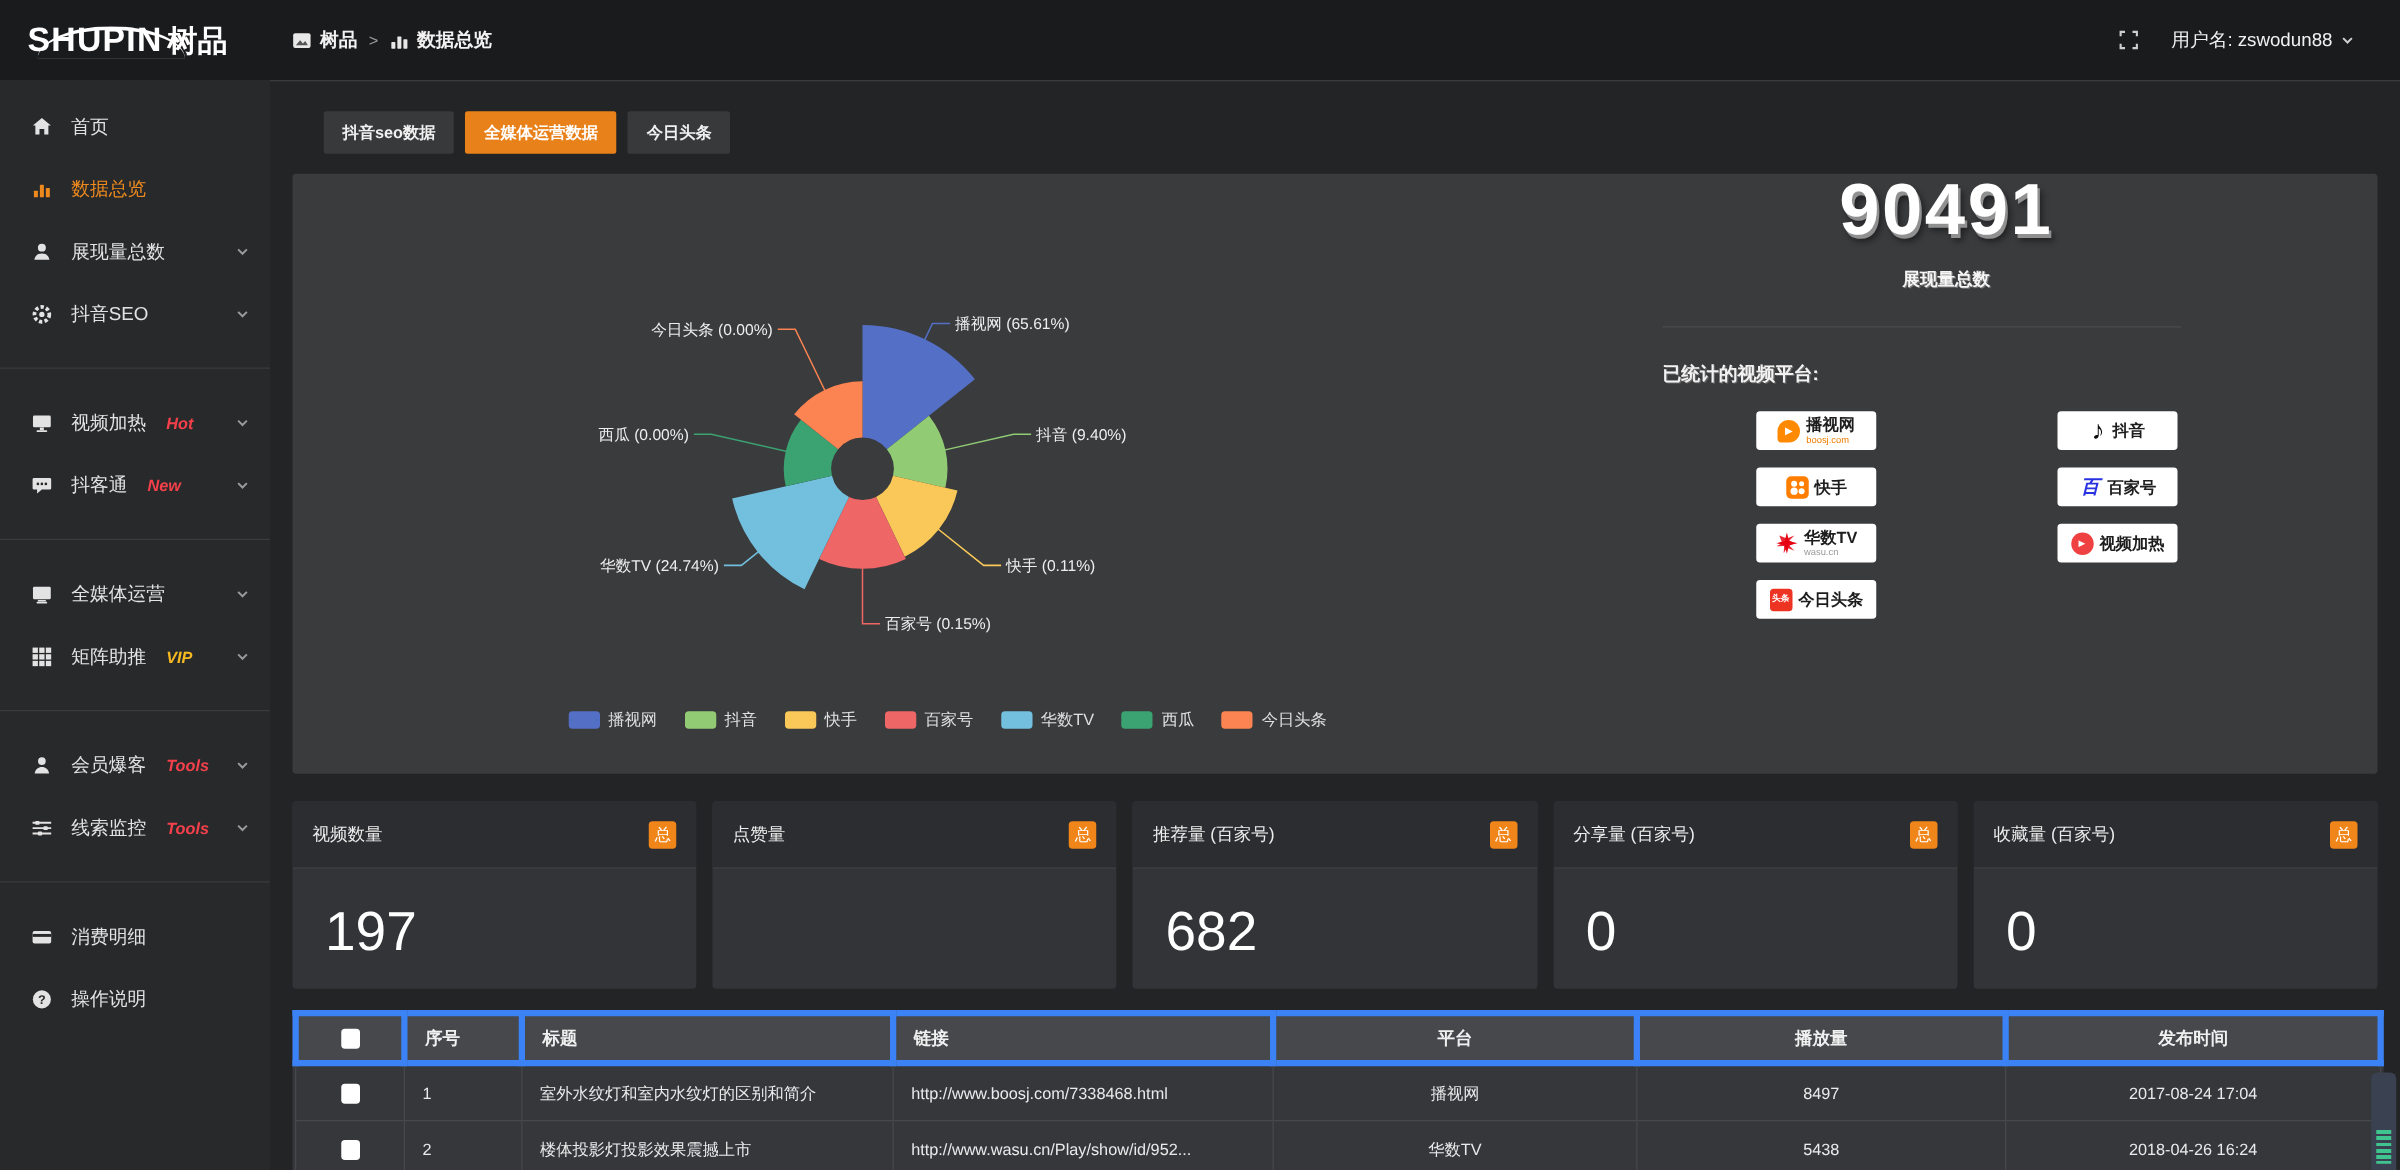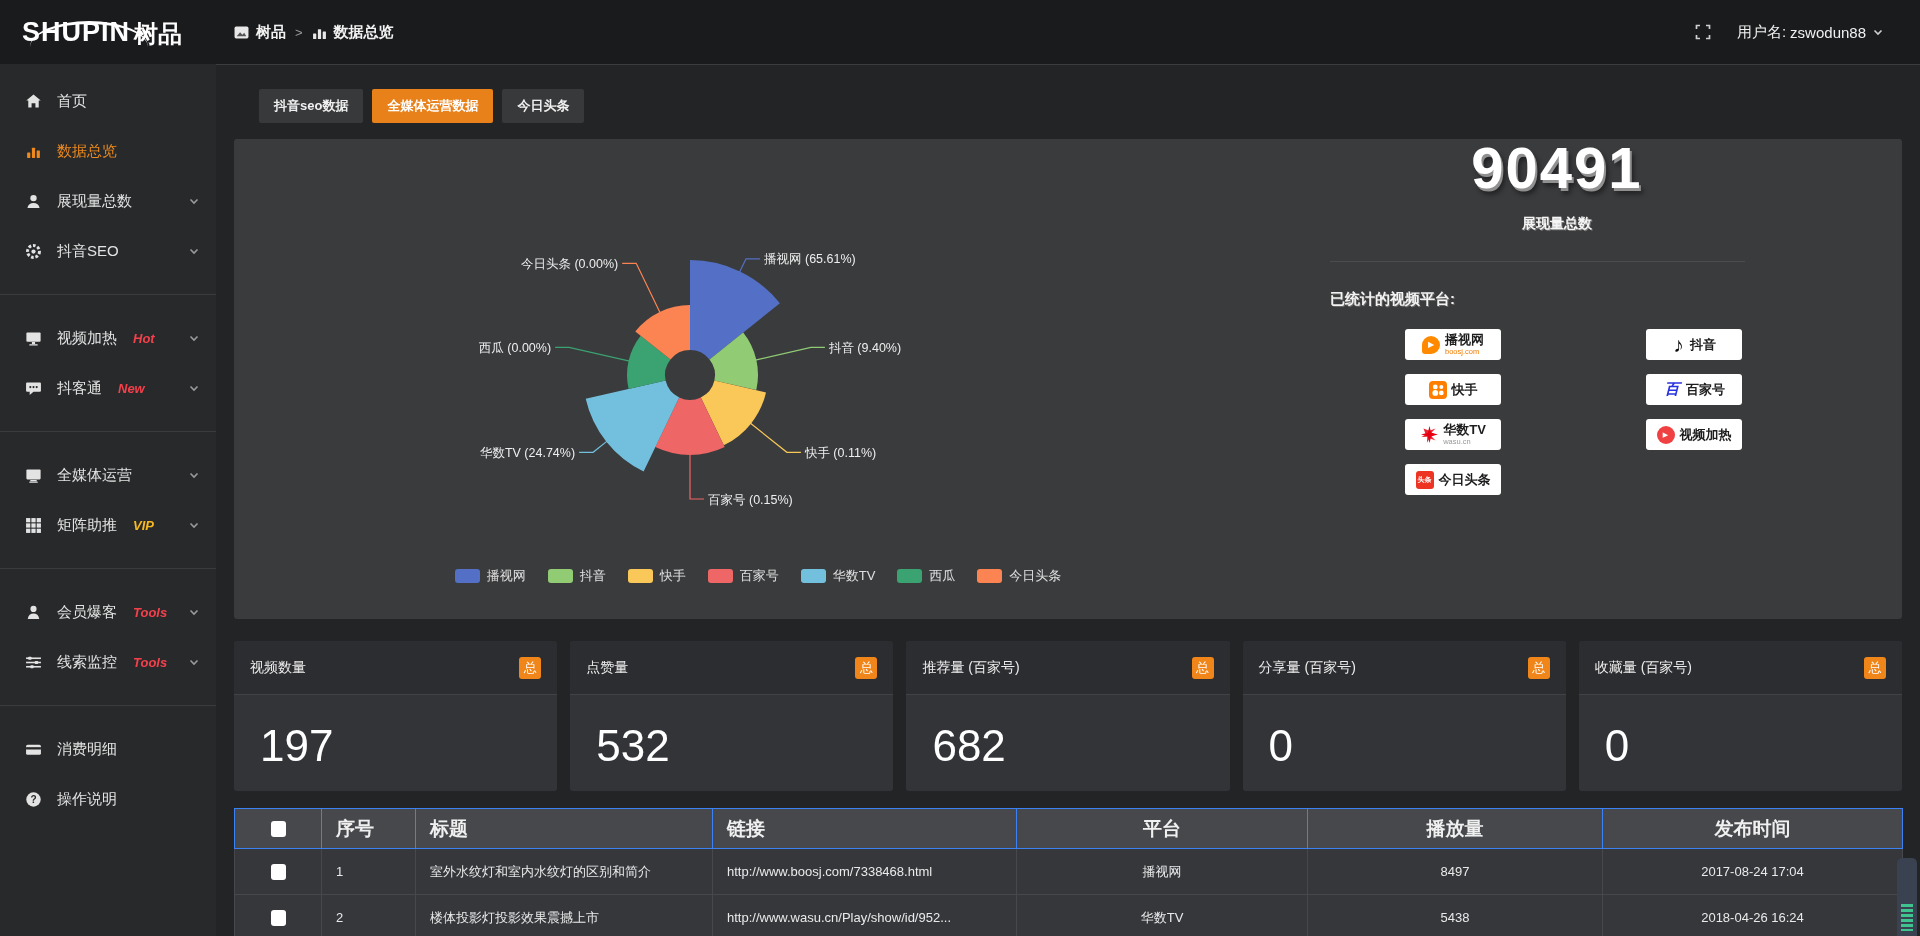--- a/index.html
+++ b/index.html
@@ -80,22 +80,22 @@
   .cards { margin-top:22px; display:flex; gap:13px; }
   .card { flex:1; height:150px; background:#323438; border-radius:3px; overflow:hidden; }
   .card-head { height:54px; background:#2c2d30; display:flex; align-items:center;
     padding:0 16px; border-bottom:1px solid #404247; }
   .card-label { font-size:14px; color:#ededed; }
   .card-badge { margin-left:auto; width:22px; height:22px; background:#f08519; color:#fff;
     font-size:13px; display:flex; align-items:center; justify-content:center; border-radius:3px; cursor:pointer; }
   .card-value { font-size:44px; color:#fff; padding:26px 0 0 26px; }
   
   .data-table { margin-top:17px; width:100%; border-collapse:collapse; background:#35373b; table-layout:fixed; }
-  .data-table th { height:40px; background:#46484c; font-size:19px; font-weight:bold; color:#f0f0f0;
-    border:1px solid #3b82f6; }
+  .data-table th { height:40px; background:#46484c; font-size:14px; font-weight:bold; color:#f0f0f0;
+    border:5px solid #3b82f6; }
   .data-table td { height:46px; font-size:13px; color:#eaeaea; border:1px solid #46484c; }
   .cell-left { text-align:left; padding-left:14px; }
   .cell-center { text-align:center; }
   .orange-text { color:#e8821f; cursor:pointer; }
   .checkbox { width:15px; height:16px; background:#fff; border-radius:3px; display:inline-block;
     vertical-align:middle; cursor:pointer; }
   
   .float-widget { position:absolute; right:3px; bottom:0; width:20px; height:78px;
     background:#3a4150; border-radius:5px 5px 0 0; cursor:pointer; }
   .float-widget::after { content:''; position:absolute; left:4px; right:4px; bottom:5px; height:27px;
@@ -463,21 +463,20 @@
             <span class="card-label">视频数量</span>
             <span class="card-badge">总</span>
           </div>
           <div class="card-value">197</div>
         </div>
         <div class="card">
           <div class="card-head">
             <span class="card-label">点赞量</span>
             <span class="card-badge">总</span>
           </div>
-          <div class="card-value">532</div>
         </div>
         <div class="card">
           <div class="card-head">
             <span class="card-label">推荐量 (百家号)</span>
             <span class="card-badge">总</span>
           </div>
           <div class="card-value">682</div>
         </div>
         <div class="card">
           <div class="card-head">

